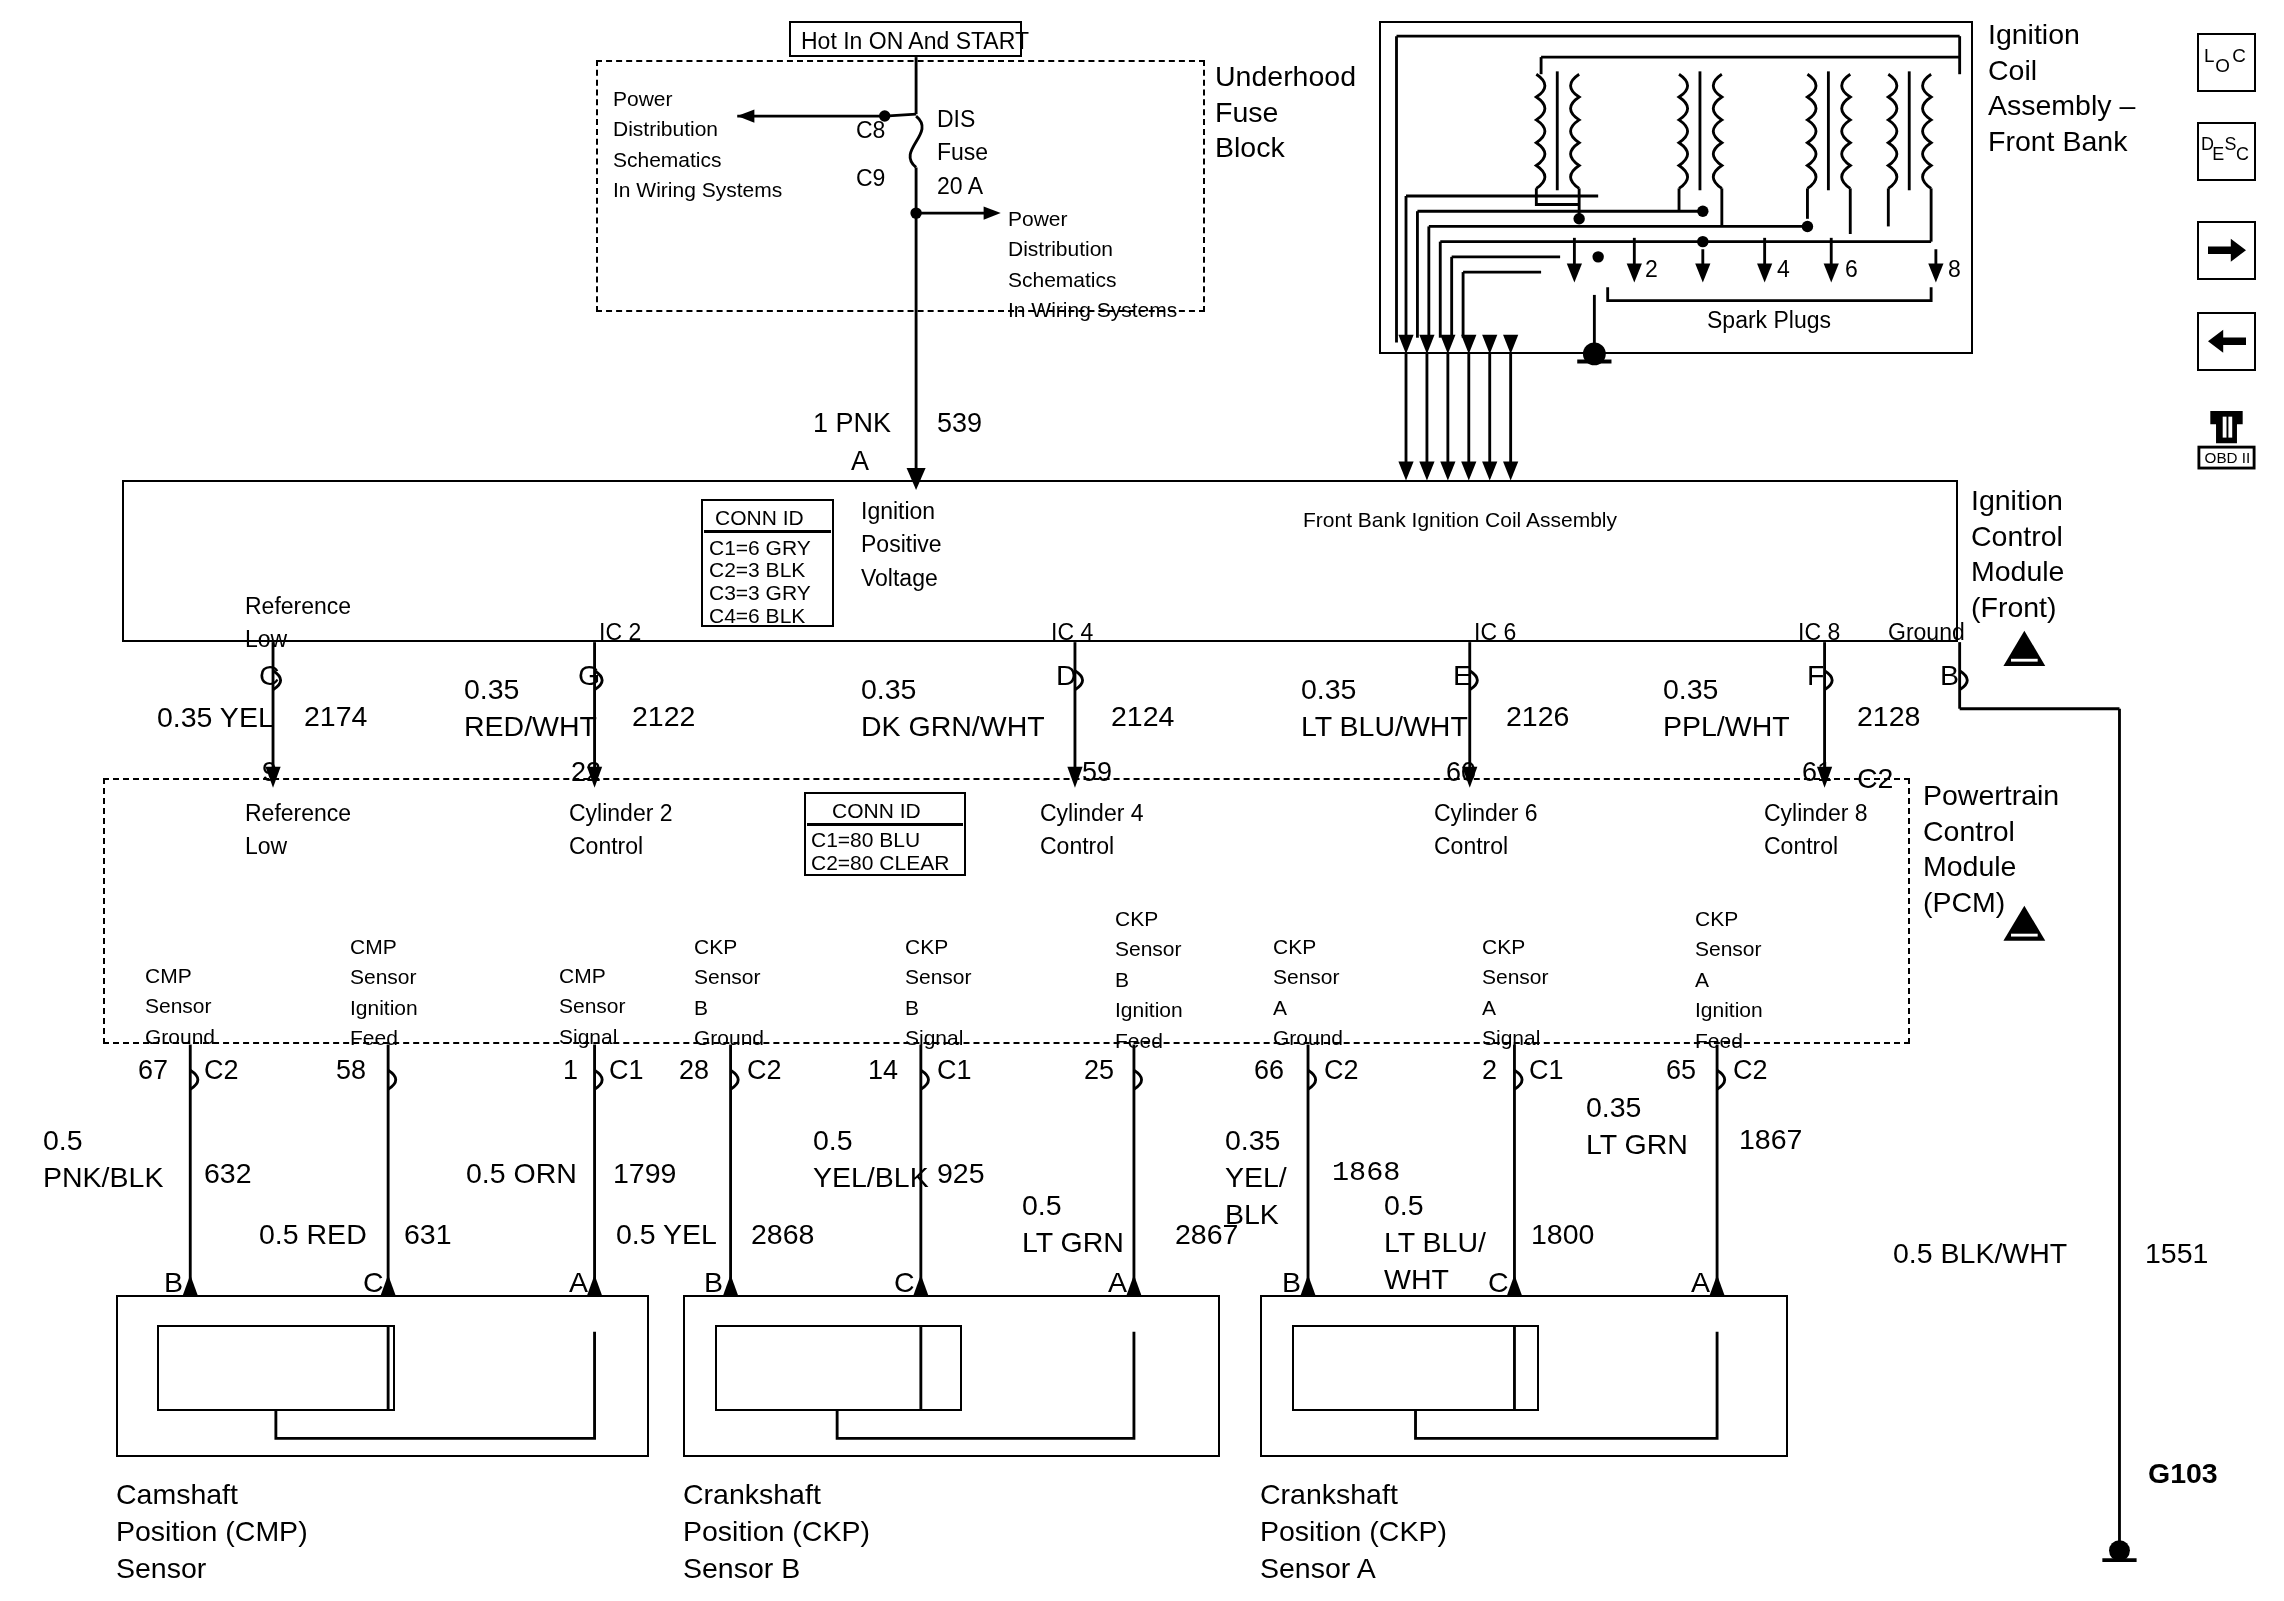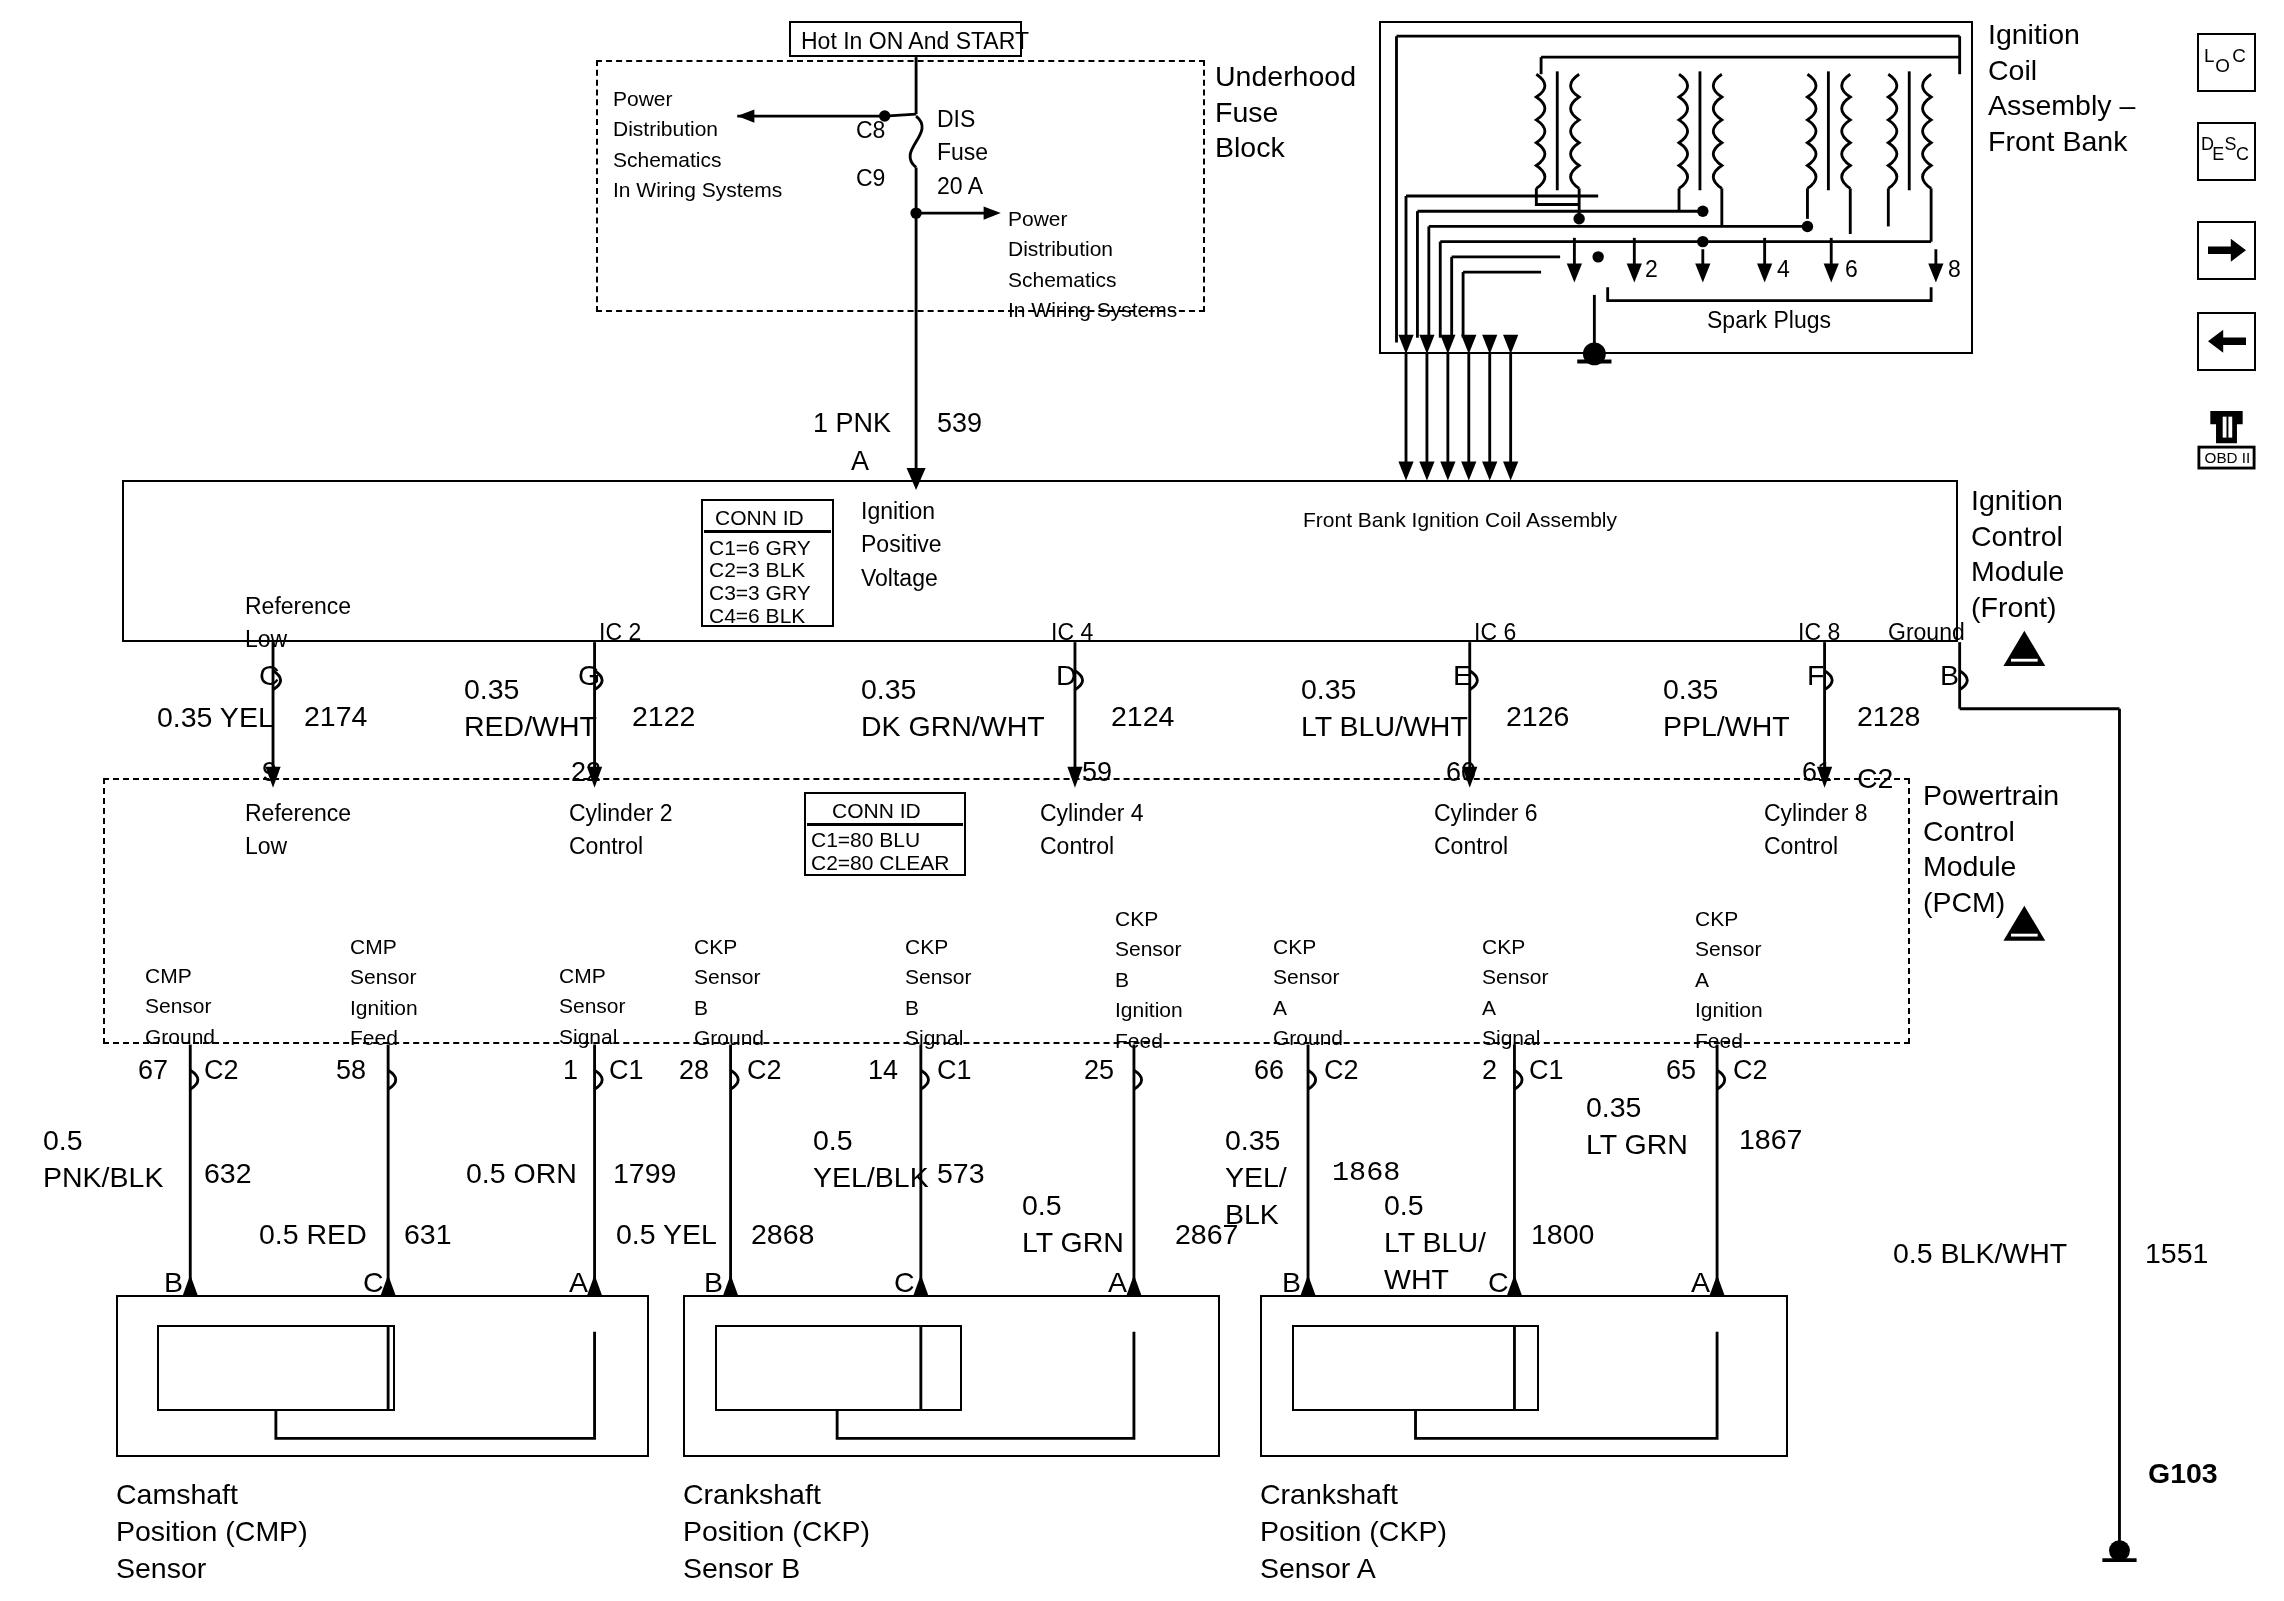--- a/index.html
+++ b/index.html
@@ -422,21 +422,21 @@
   <div class="txt t30" style="left:204px;top:1156px;">632</div>
 
   <div class="txt t30" style="left:259px;top:1217px;">0.5 RED</div>
   <div class="txt t30" style="left:404px;top:1217px;">631</div>
 
   <div class="txt t30" style="left:466px;top:1156px;">0.5 ORN</div>
   <div class="txt t30" style="left:613px;top:1156px;">1799</div>
 
   <div class="txt t30" style="left:813px;top:1122px;line-height:1.3;">0.5
 YEL/BLK</div>
-  <div class="txt t30" style="left:937px;top:1156px;">573</div>
+  <div class="txt t30" style="left:937px;top:1156px;">925</div>
 
   <div class="txt t30" style="left:616px;top:1217px;">0.5 YEL</div>
   <div class="txt t30" style="left:751px;top:1217px;">2868</div>
 
   <div class="txt t30" style="left:1022px;top:1187px;line-height:1.3;">0.5
 LT GRN</div>
   <div class="txt t30" style="left:1175px;top:1217px;">2867</div>
 
   <div class="txt t30" style="left:1225px;top:1122px;line-height:1.3;">0.35
 YEL/

